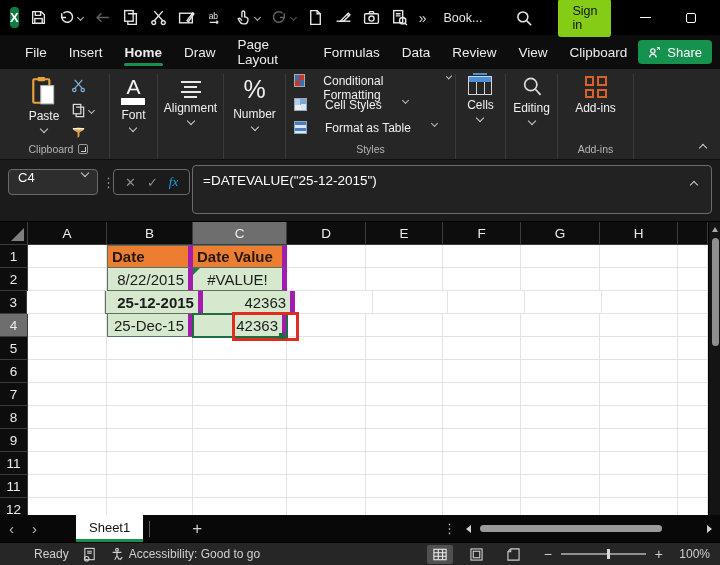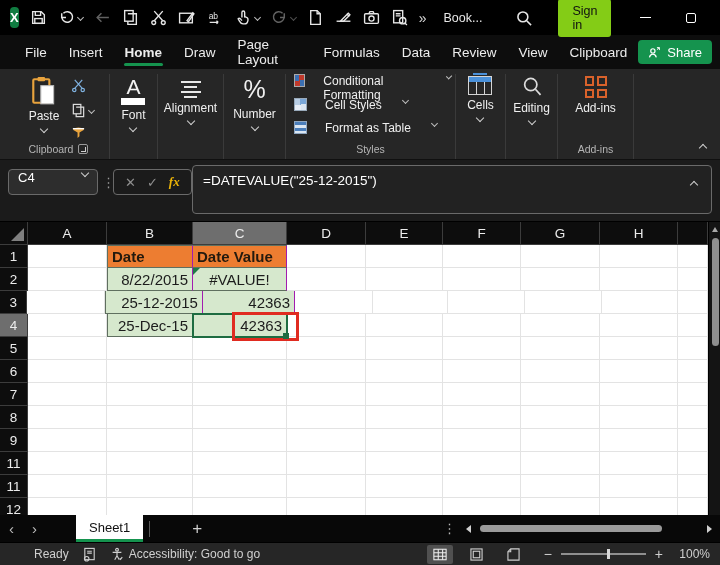--- a/index.html
+++ b/index.html
@@ -58,38 +58,38 @@
   .addins-icon{width:22px;height:22px;display:grid;grid-template-columns:1fr 1fr;grid-template-rows:1fr 1fr;gap:3px}
   .addins-icon i{border:2px solid #D9622B}
   .collapse-chv{position:absolute;right:14px;bottom:8px}
 
   
   .formularow{position:relative;height:62px;background:#1b1b1b;border-bottom:1px solid #000}
   .namebox{position:absolute;left:8px;top:9px;width:90px;height:26px;border:1px solid #6a6a6a;border-radius:4px;background:#2d2d2d;color:#fff;font-size:13px;display:flex;padding:0 9px}
   .namebox .chv{margin-left:auto}
   .fdots{position:absolute;left:102px;top:15px;color:#9a9a9a;font-size:13px}
   .fxgroup{position:absolute;left:113px;top:9px;height:26px;border:1px solid #6a6a6a;border-radius:4px;display:flex;align-items:center;gap:11px;padding:0 11px;color:#8f8f8f;font-size:13px}
-  .fxit{font-style:italic;font-family:"Liberation Serif",serif;color:#eab308;font-weight:700}
+  .fxit{font-style:italic;font-family:"Liberation Serif",serif;color:#0ea5e9;font-weight:400}
   .formulabox{position:absolute;left:192px;right:8px;top:5px;height:49px;border:1px solid #6a6a6a;border-radius:4px;background:#222;color:#fff;font-size:13.5px;padding:7px 26px 0 10px}
   .formulabox .chv-up{position:absolute;right:14px;top:16px}
 
   
   .gridwrap{position:relative;height:293px;background:#fff;overflow:hidden}
   .sheet{position:absolute;left:0;top:0;right:12px}
   .grow{display:flex}
   .corner{width:28px;height:23px;background:#0d0d0d;position:relative;border-right:1px solid #3c3c3c;border-bottom:1px solid #3c3c3c}
   .corner i{position:absolute;right:3px;bottom:3px;width:0;height:0;border-bottom:13px solid #7f7f7f;border-left:13px solid transparent}
   .colh{height:23px;background:#0d0d0d;color:#ececec;font-size:13.5px;display:flex;align-items:center;justify-content:center;border-right:1px solid #3c3c3c;border-bottom:1px solid #3c3c3c}
   .colh.hl,.rowh.hl{background:#6e6e6e}
   .rowh{width:28px;height:23px;background:#0d0d0d;color:#ececec;font-size:13.5px;display:flex;align-items:center;justify-content:center;border-right:1px solid #3c3c3c;border-bottom:1px solid #3c3c3c}
   .cell{height:23px;background:#fff;border-right:1px solid #e3e3e3;border-bottom:1px solid #e3e3e3;font-size:15px;color:#1c1c1c;display:flex;align-items:center;justify-content:flex-end;padding:0 4px;position:relative}
   .c-head{background:var(--orange);font-weight:700;color:#241a0e;justify-content:flex-start}
   .c-data{background:var(--green)}
   .c-err{background:var(--green);justify-content:center}
-  .tb{border-right:1px solid #a21caf;border-bottom:1px solid #5f6f5f}
+  .tb{border-right:5px solid #a21caf;border-bottom:1px solid #5f6f5f}
   .tt{border-top:1px solid #5f6f5f}
   .tl{border-left:1px solid #5f6f5f}
   .sel{outline:2px solid var(--sel);outline-offset:-1px;z-index:2}
   .err-tri{position:absolute;left:0;top:0;width:0;height:0;border-top:7px solid #1e7a46;border-right:7px solid transparent}
   .fill-handle{position:absolute;right:-3px;bottom:-3px;width:6px;height:6px;background:var(--sel);z-index:6}
   .red-box{position:absolute;left:39px;top:-2px;width:67px;height:29px;border:3px solid var(--red);z-index:5}
   .vscroll{position:absolute;top:0;right:0;width:12px;height:100%;background:#141414;border-left:1px solid #000}
   .vs-up{position:absolute;top:5px;left:2.5px;width:0;height:0;border-left:3.5px solid transparent;border-right:3.5px solid transparent;border-bottom:5px solid #a8a8a8}
   .vs-thumb{position:absolute;top:16px;left:2.5px;width:7px;height:108px;background:#8f8f8f;border-radius:4px}
 
@@ -450,21 +450,21 @@
           <div class="cell" style="width: 79px;"></div>
           <div class="cell" style="width: 77px;"></div>
           <div class="cell" style="width: 78px;"></div>
           <div class="cell" style="width: 79px;"></div>
           <div class="cell" style="width: 78px;"></div>
           <div class="cell" style="width: 30px;"></div>
         </div>
         <div class="grow">
           <div class="rowh">3</div>
           <div class="cell" style="width: 79px;"></div>
-          <div class="cell c-data tb tl" style="width: 100px;">
+          <div class="cell c-data tb tl" style="width: 100px; font-weight: bold;">
             <span>25-12-2015</span>
           </div>
           <div class="cell c-data tb" style="width: 94px;">
             <span>42363</span>
           </div>
           <div class="cell" style="width: 79px;"></div>
           <div class="cell" style="width: 77px;"></div>
           <div class="cell" style="width: 78px;"></div>
           <div class="cell" style="width: 79px;"></div>
           <div class="cell" style="width: 78px;"></div>

